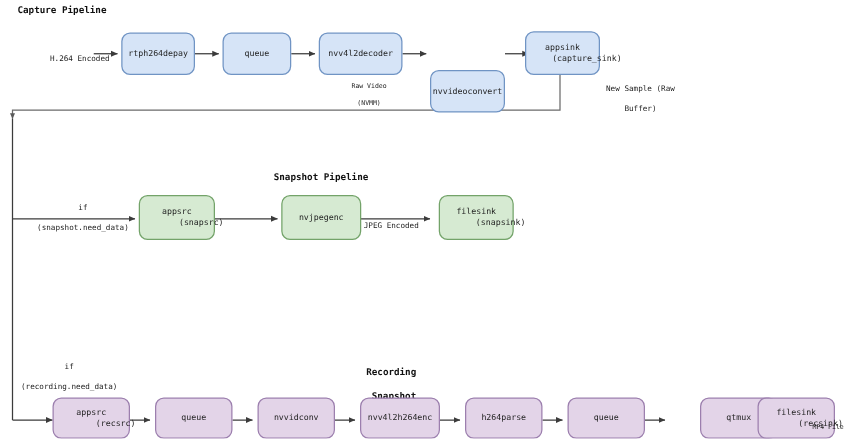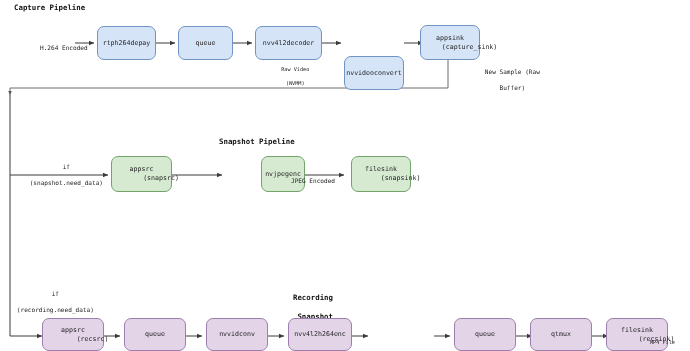--- a/index.html
+++ b/index.html
@@ -164,21 +164,21 @@
   <div class="node blue" style="left:420px; top:25px; width:60px; height:35px;">
     <span>appsink</span>
     <span class="node-line2">(capture_sink)</span>
   </div>
 
   <div class="node green" style="left:111px; top:156px; width:61px; height:36px;">
     <span>appsrc</span>
     <span class="node-line2">(snapsrc)</span>
   </div>
 
-  <div class="node green" style="left:225px; top:156px; width:44px; height:36px;margin-left:36px;">
+  <div class="node green" style="left:225px; top:156px; width:64px; height:36px;">
     <span>nvjpegenc</span>
   </div>
 
   <div class="node green" style="left:351px; top:156px; width:60px; height:36px;">
     <span>filesink</span>
     <span class="node-line2">(snapsink)</span>
   </div>
 
   <div class="node purple" style="left:42px; top:318px; width:62px; height:33px;">
     <span>appsrc</span>
@@ -190,26 +190,29 @@
   </div>
 
   <div class="node purple" style="left:206px; top:318px; width:62px; height:33px;">
     <span>nvvidconv</span>
   </div>
 
   <div class="node purple" style="left:288px; top:318px; width:64px; height:33px;justify-content:center;">
     <span>nvv4l2h264enc</span>
   </div>
 
+  <div class="node purple" style="left:372px; top:318px; width:62px; height:33px;">
+    <span>h264parse</span>
+  </div>
 
   <div class="node purple" style="left:454px; top:318px; width:62px; height:33px;">
     <span>queue</span>
   </div>
 
-  <div class="node purple" style="left:530px; top:318px; width:62px; height:33px;">
+  <div class="node purple" style="left:560px; top:318px; width:62px; height:33px;">
     <span>qtmux</span>
   </div>
 
   <div class="node purple" style="left:606px; top:318px; width:62px; height:33px;">
     <span>filesink</span>
     <span class="node-line2">(recsink)</span>
   </div>
 
   <div class="edgelabel" style="left:40px; top:44px;">H.264 Encoded</div>
 

